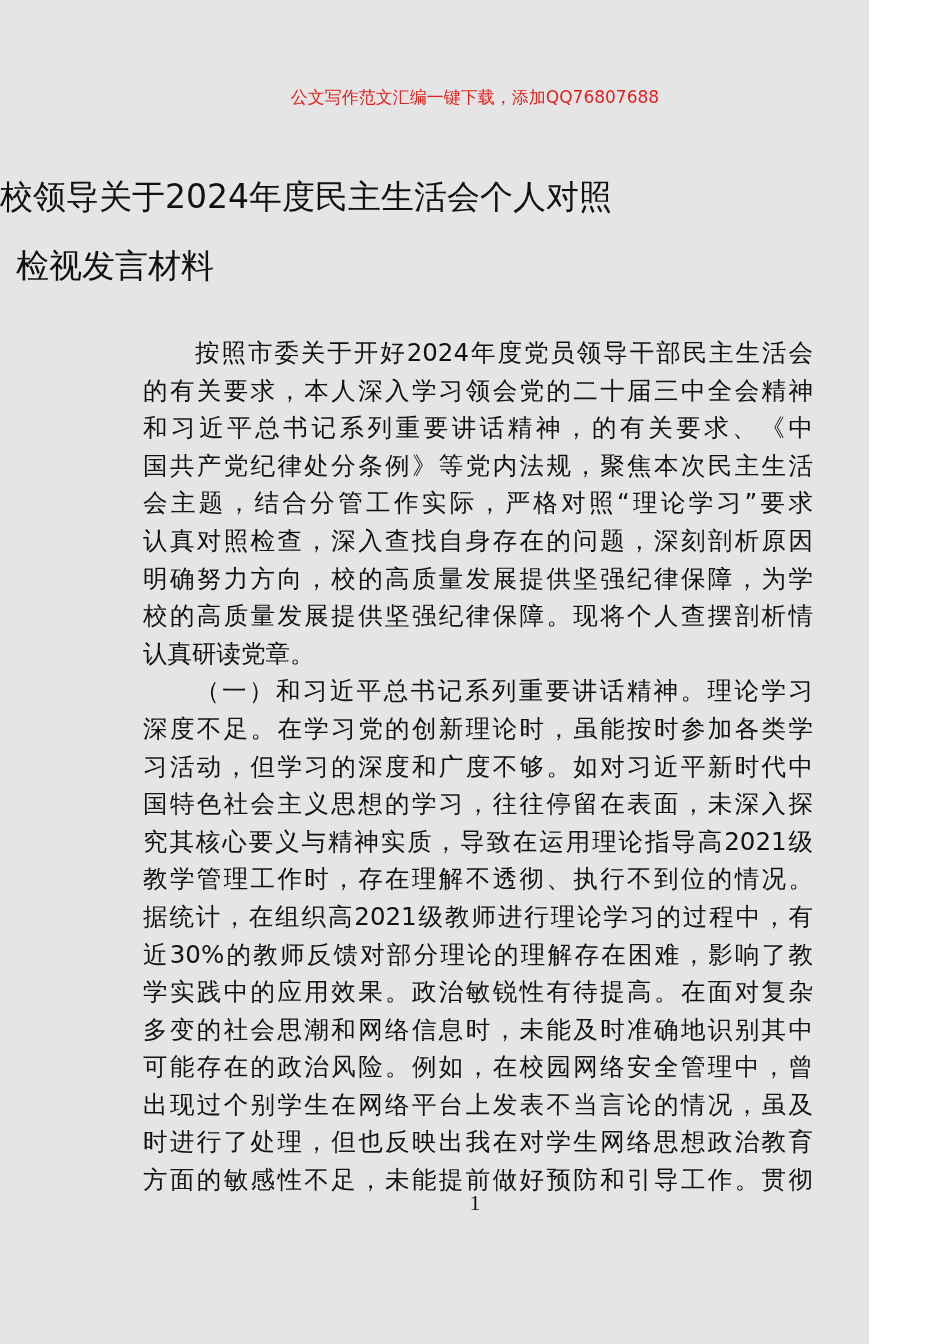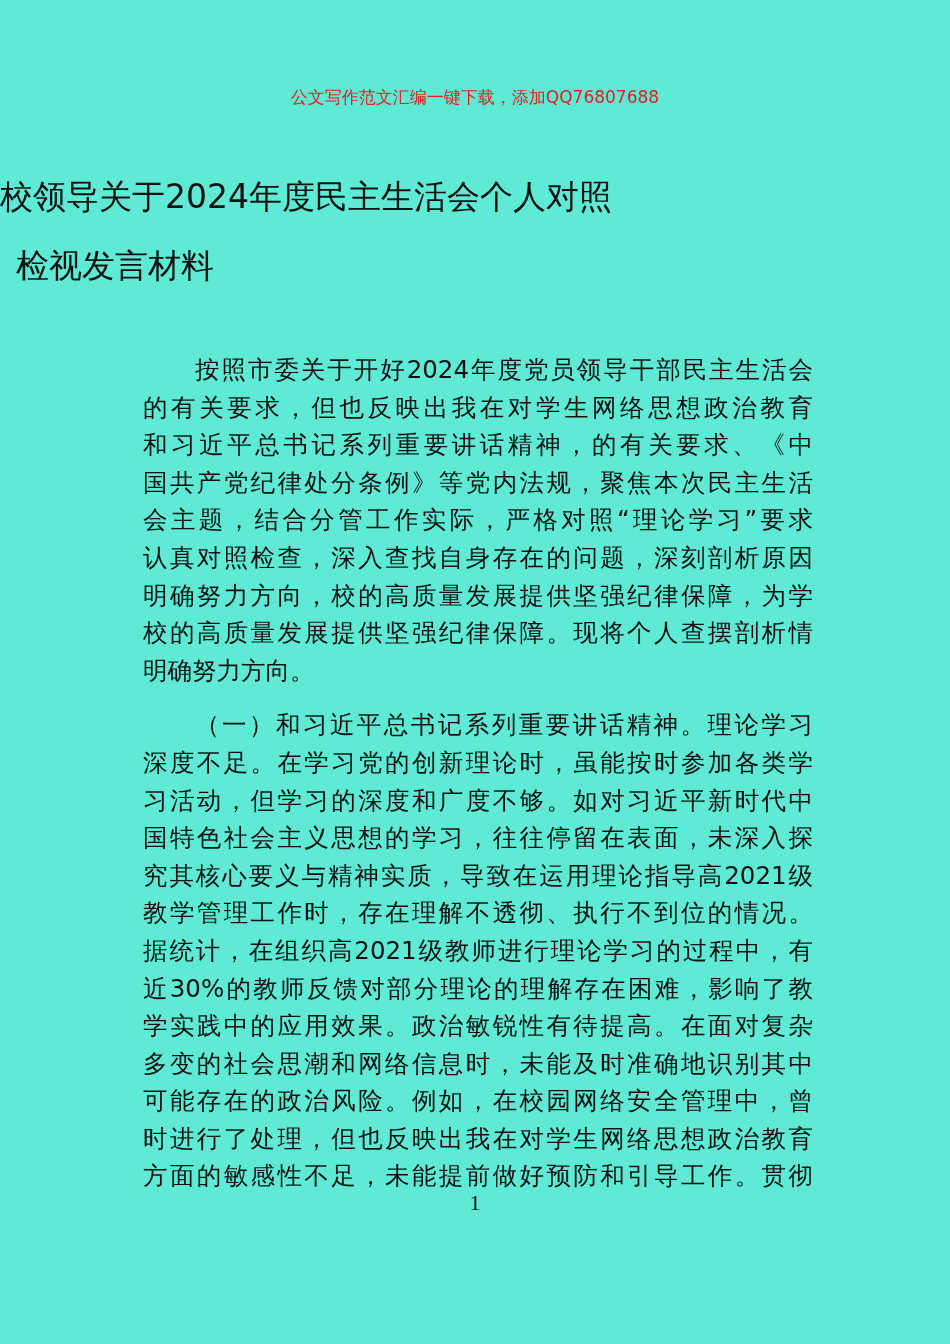--- a/index.html
+++ b/index.html
@@ -11,23 +11,23 @@
       width: 950px;
       height: 1344px;
       position: relative;
       overflow: hidden;
       font-family: "DejaVu Sans", "Liberation Sans", sans-serif;
       color: #111111;
     }
     .page {
       position: absolute;
       left: 0; top: 0;
-      width: 950px;
+      width: 869px;
       height: 1344px;
-      background: #5eead4;
+      background: #e5e5e5;
     }
     .watermark {
       position: absolute;
       top: 86px;
       left: 0;
       width: 950px;
       text-align: center;
       font-size: 17px;
       color: #e0211f;
       letter-spacing: 0px;
@@ -53,21 +53,21 @@
     }
     .line {
       height: 37.6px;
       line-height: 37.6px;
       font-size: 24.5px;
       white-space: nowrap;
       text-align: justify;
       text-align-last: justify;
       color: #111111;
     }
-    .line.indent { padding-left: 52px; margin-top: 17px; }
+    .line.indent { padding-left: 52px; }
     .line.last { text-align-last: left; }
     .line.heading { text-align-last: left; }
     .page-number {
       position: absolute;
       top: 1190px;
       left: 0;
       width: 950px;
       text-align: center;
       font-family: "Liberation Serif", "DejaVu Serif", serif;
       font-size: 22px;
@@ -79,37 +79,38 @@
 
 <div class="page">
 
   <div class="watermark">公文写作范文汇编一键下载，添加QQ76807688</div>
 
   <div class="title l1">校领导关于2024年度民主生活会个人对照</div>
   <div class="title l2">检视发言材料</div>
 
   <div class="body-text">
     <div class="line indent">按照市委关于开好2024年度党员领导干部民主生活会</div>
-    <div class="line">的有关要求，但也反映出我在对学生网络思想政治教育</div>
+    <div class="line">的有关要求，本人深入学习领会党的二十届三中全会精神</div>
     <div class="line">和习近平总书记系列重要讲话精神，的有关要求、《中</div>
     <div class="line">国共产党纪律处分条例》等党内法规，聚焦本次民主生活</div>
     <div class="line">会主题，结合分管工作实际，严格对照“理论学习”要求</div>
     <div class="line">认真对照检查，深入查找自身存在的问题，深刻剖析原因</div>
     <div class="line">明确努力方向，校的高质量发展提供坚强纪律保障，为学</div>
     <div class="line">校的高质量发展提供坚强纪律保障。现将个人查摆剖析情</div>
-    <div class="line last">明确努力方向。</div>
+    <div class="line last">认真研读党章。</div>
     <div class="line indent">（一）和习近平总书记系列重要讲话精神。理论学习</div>
     <div class="line">深度不足。在学习党的创新理论时，虽能按时参加各类学</div>
     <div class="line">习活动，但学习的深度和广度不够。如对习近平新时代中</div>
     <div class="line">国特色社会主义思想的学习，往往停留在表面，未深入探</div>
     <div class="line">究其核心要义与精神实质，导致在运用理论指导高2021级</div>
     <div class="line">教学管理工作时，存在理解不透彻、执行不到位的情况。</div>
     <div class="line">据统计，在组织高2021级教师进行理论学习的过程中，有</div>
     <div class="line">近30%的教师反馈对部分理论的理解存在困难，影响了教</div>
     <div class="line">学实践中的应用效果。政治敏锐性有待提高。在面对复杂</div>
     <div class="line">多变的社会思潮和网络信息时，未能及时准确地识别其中</div>
     <div class="line">可能存在的政治风险。例如，在校园网络安全管理中，曾</div>
+    <div class="line">出现过个别学生在网络平台上发表不当言论的情况，虽及</div>
     <div class="line">时进行了处理，但也反映出我在对学生网络思想政治教育</div>
     <div class="line">方面的敏感性不足，未能提前做好预防和引导工作。贯彻</div>
   </div>
 
   <div class="page-number">1</div>
 </div>
 
 </body></html>

